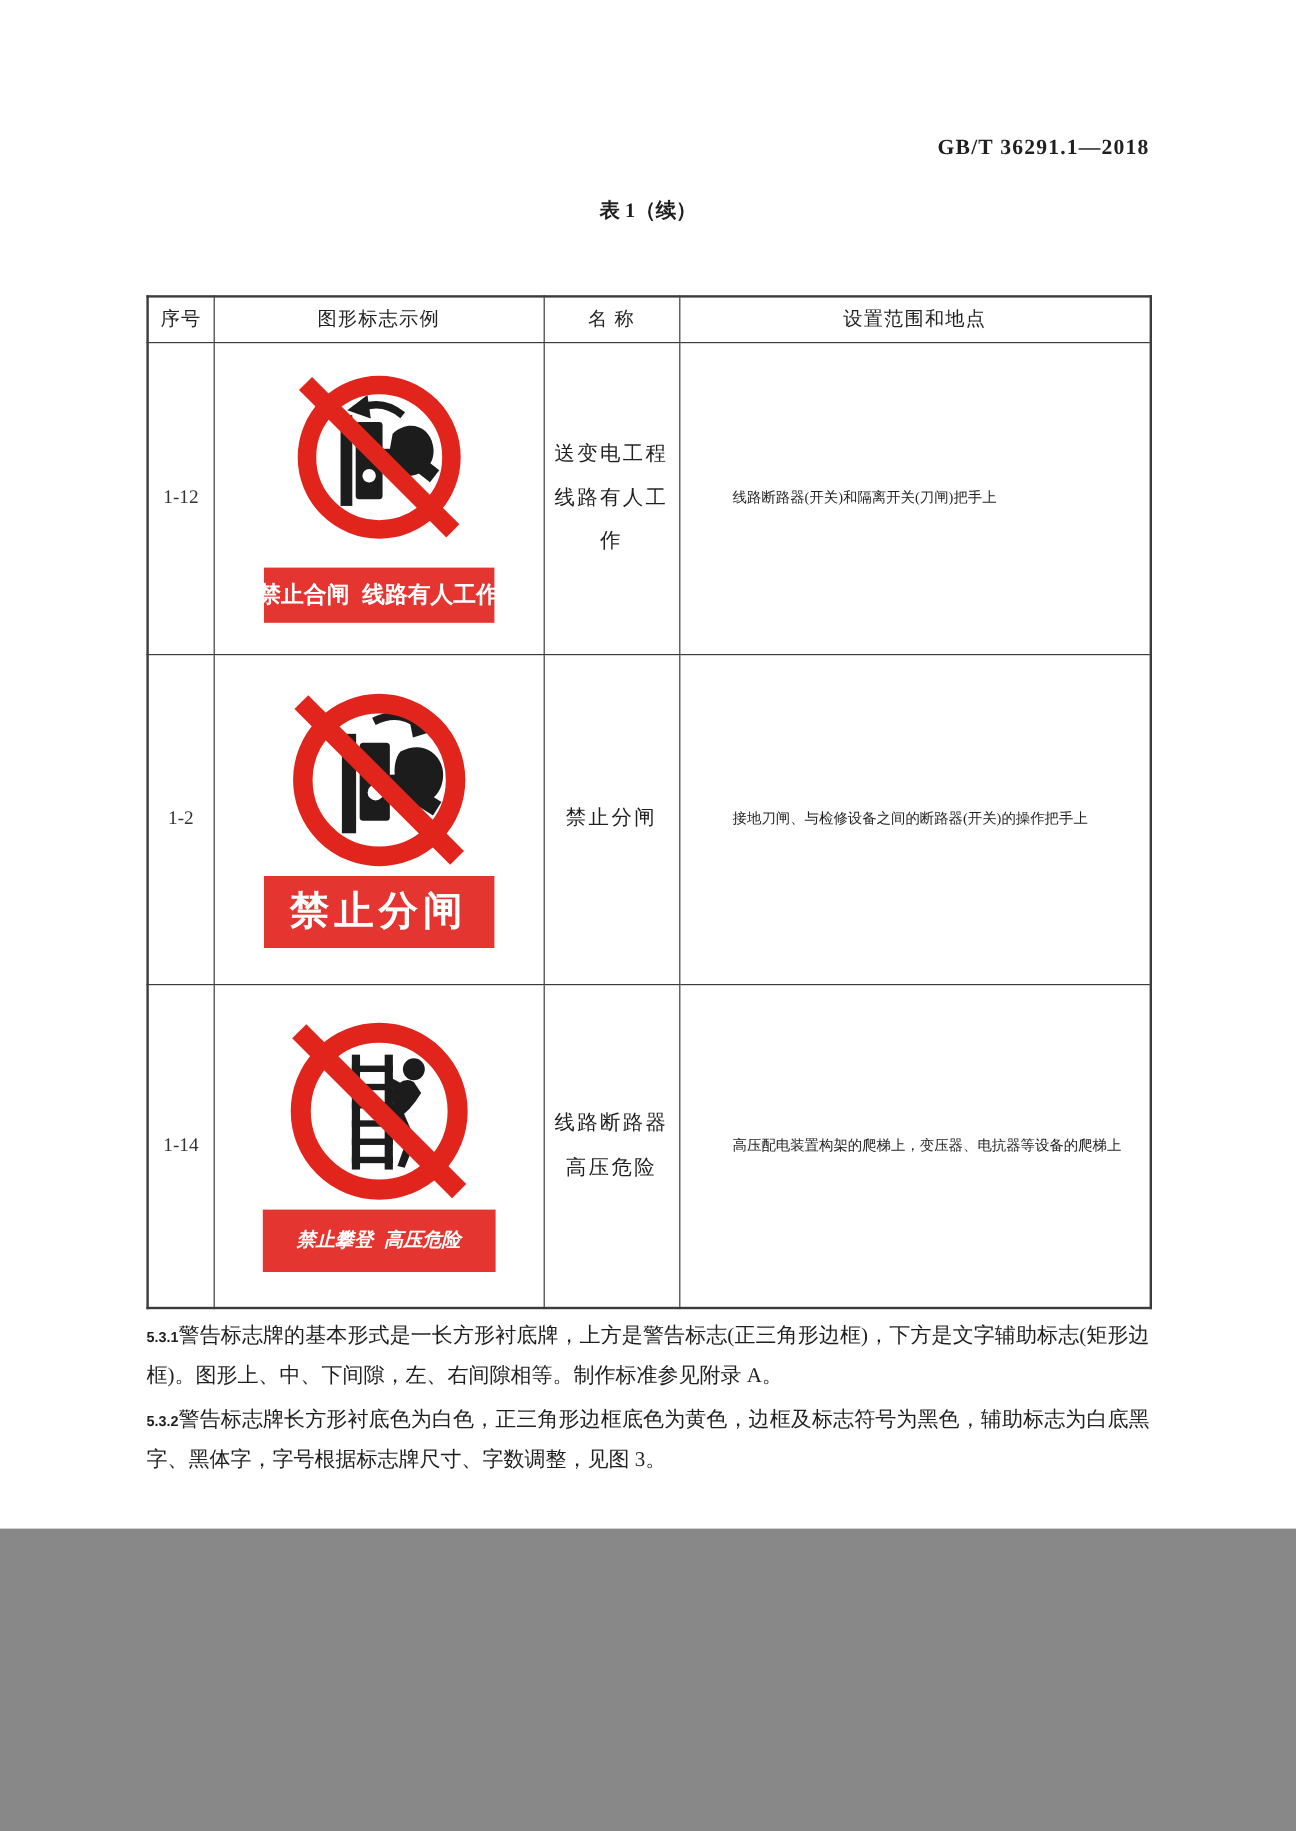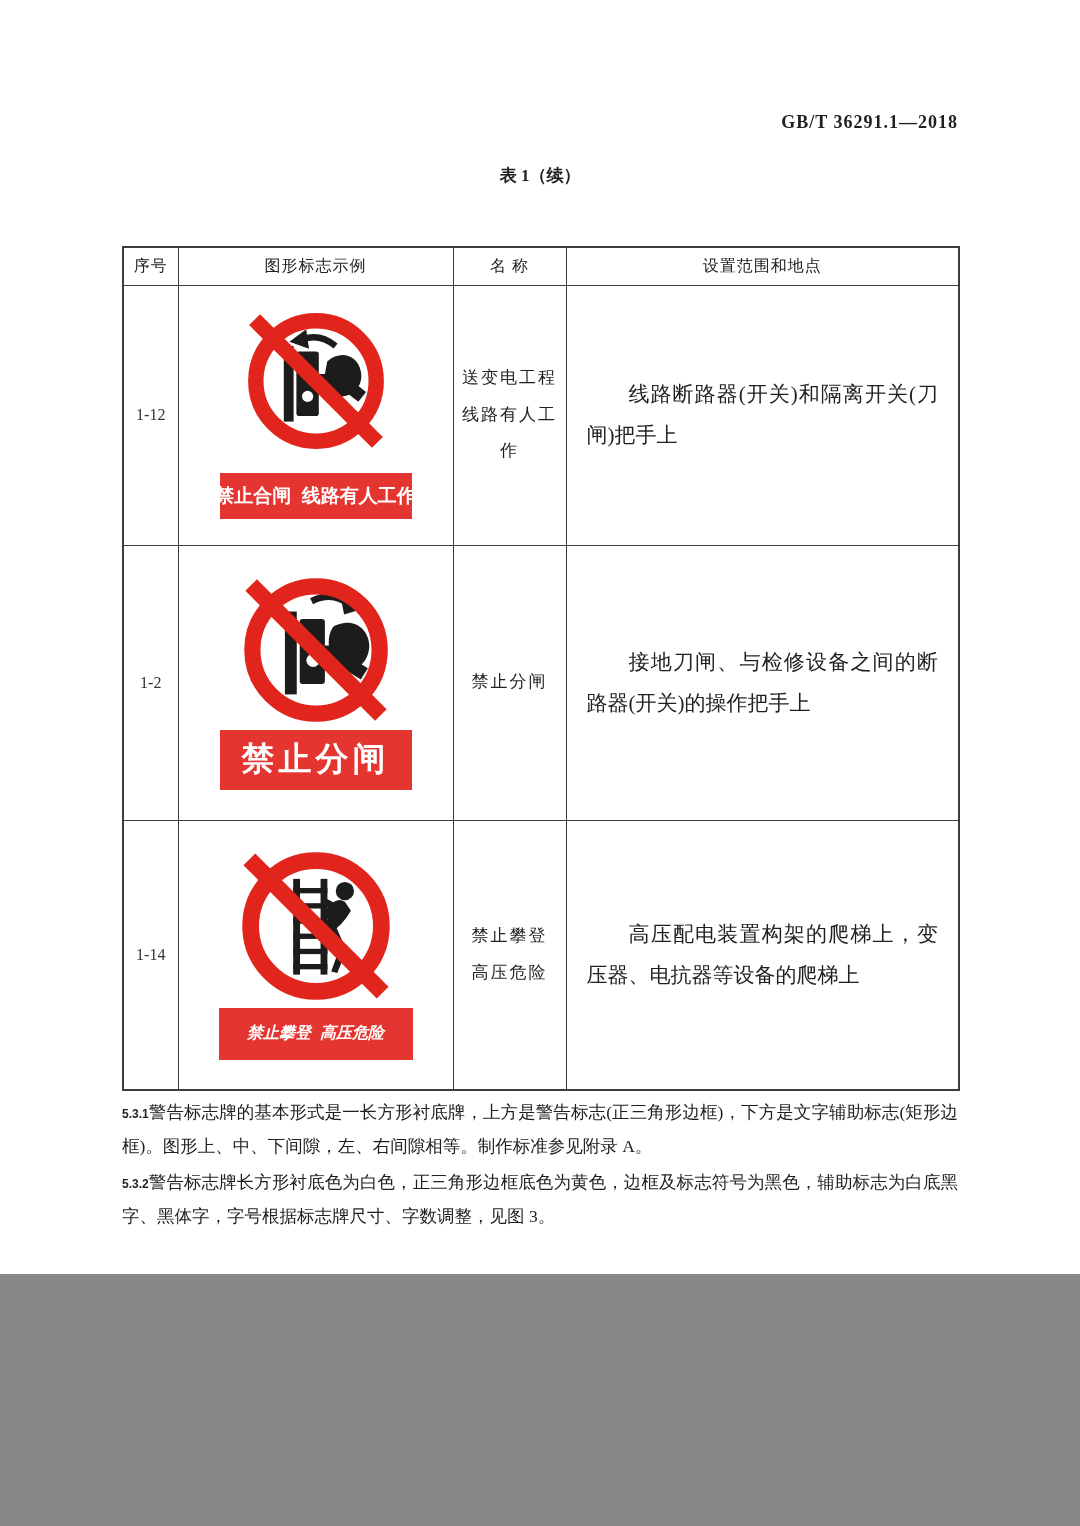--- a/index.html
+++ b/index.html
@@ -52,21 +52,21 @@
     font-family:"Liberation Sans","DejaVu Sans",sans-serif;
     font-weight:bold;
     display:flex; align-items:center; justify-content:center;
     white-space:pre;
   }
   .sign-label.s0 { width:192px; height:46px; font-size:19px; }
   .sign-label.s1 { width:192px; height:60px; font-size:33px; letter-spacing:4px; }
   .sign-label.s2 { width:194px; height:52px; font-size:16px;font-style:italic; }
   td.name-cell { font-size:17px; letter-spacing:2px; line-height:2.15; }
   td.loc-cell  { text-align:left; padding:0 20px; }
-  td.loc-cell p { font-size:21px; line-height:1.95; text-indent:2em; text-align:justify; }
+  td.loc-cell p { font-size:12px; line-height:1.95; text-indent:2em; text-align:justify; }
   .ring  { stroke:var(--sign-red,#e1251c); fill:none; }
   .slash { fill:var(--sign-red,#e1251c); }
   .pict  { fill:var(--pict-black,#1c1c1c); }
   .pict-stroke { stroke:var(--pict-black,#1c1c1c); fill:none; }
   .sections {
     position:absolute; left:122px; top:1095px; width:836px;
   }
   .sec-head {
     font-family:"Liberation Sans","DejaVu Sans",sans-serif;
     font-weight:bold; font-size:18px; margin-bottom:30px;
@@ -198,21 +198,21 @@
               <path d="M58 52 L65 66 L60 80 L64 81 L70 66 L63 50 z"></path>
               <path d="M68 38 L57 32 L55 36 L66 43 z"></path>
             </g>
             <rect class="slash" x="44.5" y="-12" width="11" height="124" transform="rotate(-45 50 50)"></rect>
             <circle class="ring" cx="50" cy="50" r="43" stroke-width="11"></circle>
           </svg>
           <div class="sign-label s2 gap2">禁止攀登  高压危险</div>
         </div>
       </td>
       <td class="name-cell">
-        <div>禁止攀登</div>
+        <div>线路断路器</div>
         <div>高压危险</div>
       </td>
       <td class="loc-cell">
         <p>高压配电装置构架的爬梯上，变压器、电抗器等设备的爬梯上</p>
       </td>
     </tr>
   </tbody>
     </table>
 
   <div class="sections">

